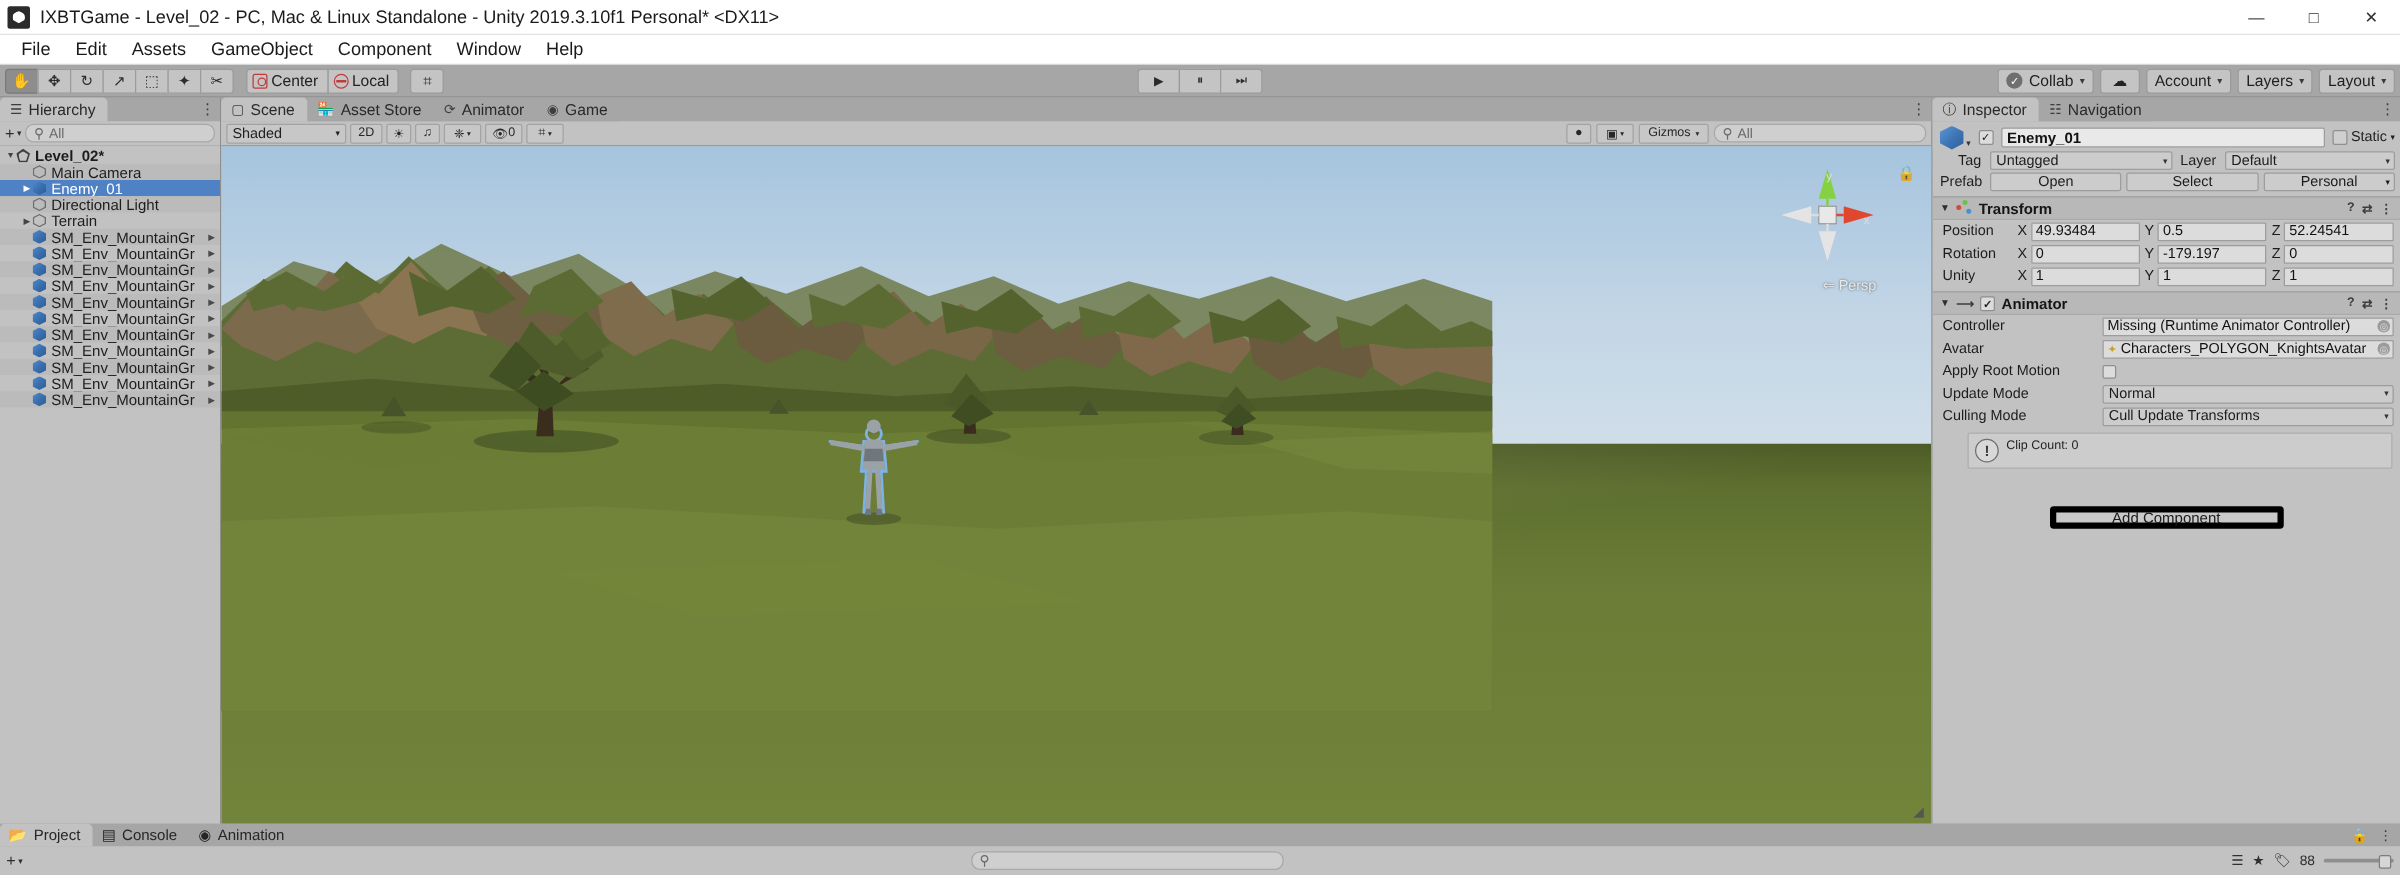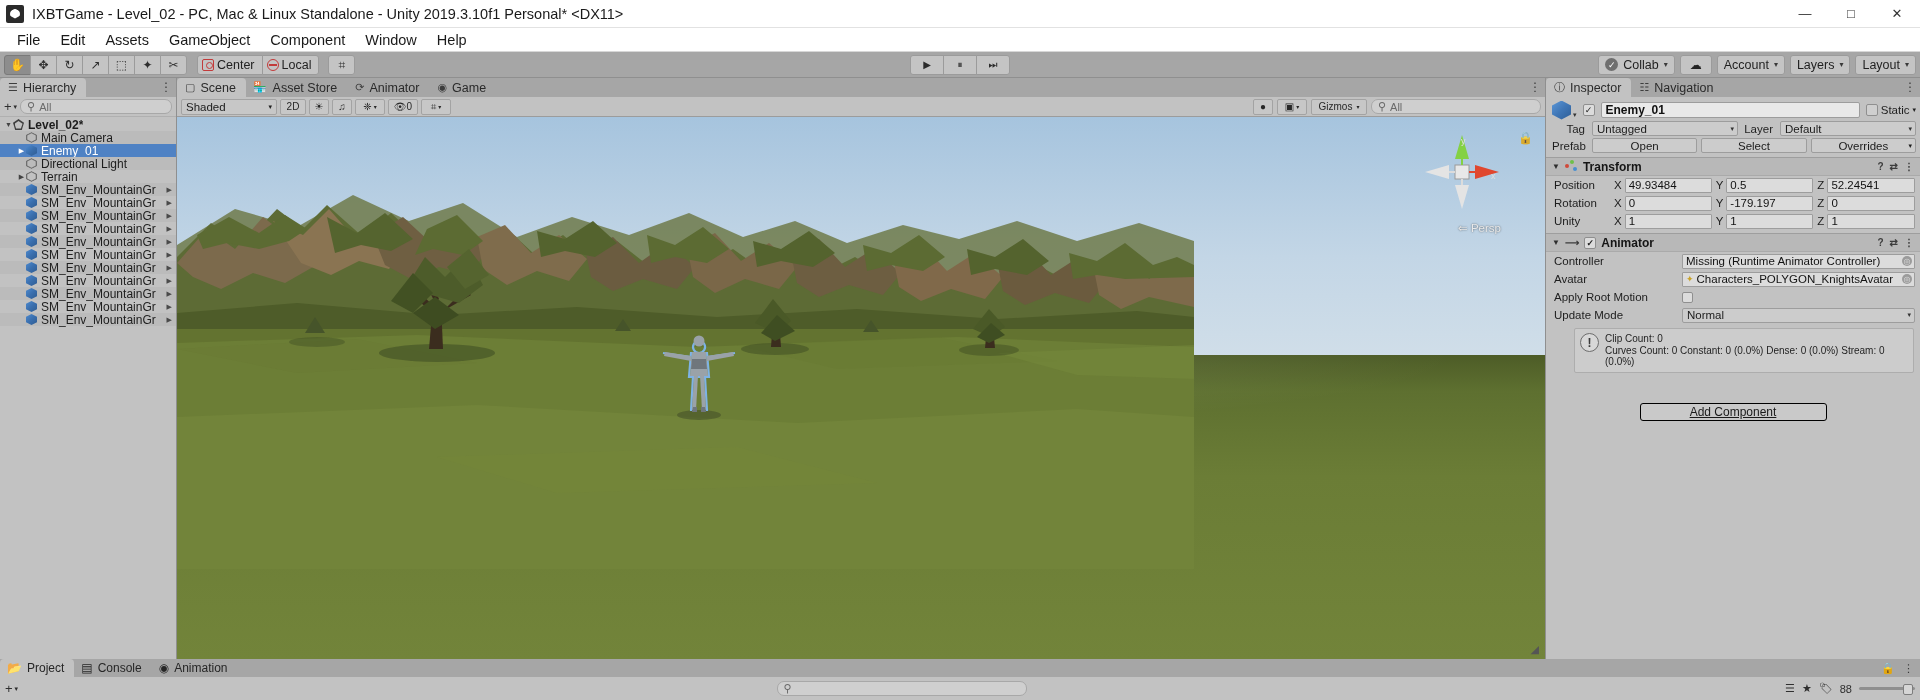--- a/index.html
+++ b/index.html
@@ -290,22 +290,22 @@
   }
   .warn-ico {
     width:19px; height:19px; flex:0 0 19px; border-radius:50%; background:#d8d8d8;
     border:1.5px solid #6d6d6d; display:flex; align-items:center; justify-content:center;
     font-size:12px; font-weight:bold; color:#3a3a3a;
   }
   .infotext { font-size:10px; line-height:11.5px; color:#1f1f1f; }
 
   .addcomp-wrap { display:flex; justify-content:center; margin-top:30px; }
   .addcomp {
-    width:187px; height:18px; background:#c9c9c9; border:1px solid #000000; border-radius:3px;
-    display:flex; align-items:center; justify-content:center; font-size:12px; color:#1b1b1b;text-decoration:underline;
+    width:187px; height:18px; background:#c9c9c9; border:5px solid #000000; border-radius:3px;
+    display:flex; align-items:center; justify-content:center; font-size:12px; color:#1b1b1b;
   }
 
   .insp-anim-ico { display:flex; align-items:center; gap:3px; font-size:10px; color:#3b3b3b; }
 
   
   .bottom { flex:0 0 auto; background:#a6a6a6; }
   .bottom-tabs {
     height:18px; background:#a6a6a6; display:flex; align-items:flex-end; flex:0 0 18px;
   }
   .btab {
@@ -749,21 +749,21 @@
             <span>Default</span>
             <span class="dcaret">▾</span>
           </div>
         </div>
 
         <div class="insp-row">
           <span class="insp-lbl">Prefab</span>
           <div class="btn3">Open</div>
           <div class="btn3">Select</div>
           <div class="btn3" style="position:relative">
-            <span>Overrides</span>
+            <span>Personal</span>
             <span class="dcaret" style="position:absolute;right:3px;font-size:7px">▾</span>
           </div>
         </div>
 
         <div class="comp-header">
           <span class="foldout">▼</span>
           <span class="tf-ico">
             <i style="background:#d04a3a;left:0;top:4px"></i>
             <i style="background:#6ec04a;left:5px;top:0"></i>
             <i style="background:#4a8fd0;left:8px;top:7px"></i>
@@ -860,26 +860,32 @@
           <span class="field-name">Apply Root Motion</span>
           <span class="small-chk"></span>
         </div>
         <div class="field-row">
           <span class="field-name">Update Mode</span>
           <div class="dropdown" style="flex:1">
             <span>Normal</span>
             <span class="dcaret">▾</span>
           </div>
         </div>
+        <div class="field-row">
+          <span class="field-name">Culling Mode</span>
+          <div class="dropdown" style="flex:1">
+            <span>Cull Update Transforms</span>
+            <span class="dcaret">▾</span>
+          </div>
+        </div>
 
         <div class="infobox">
           <div class="warn-ico">!</div>
           <div class="infotext">
             <div>Clip Count: 0</div>
-            <div>Curves Count: 0 Constant: 0 (0.0%) Dense: 0 (0.0%) Stream: 0 (0.0%)</div>
           </div>
         </div>
 
         <div class="addcomp-wrap">
           <div class="addcomp">Add Component</div>
         </div>
       </div>
     </div>
   </div>
 

